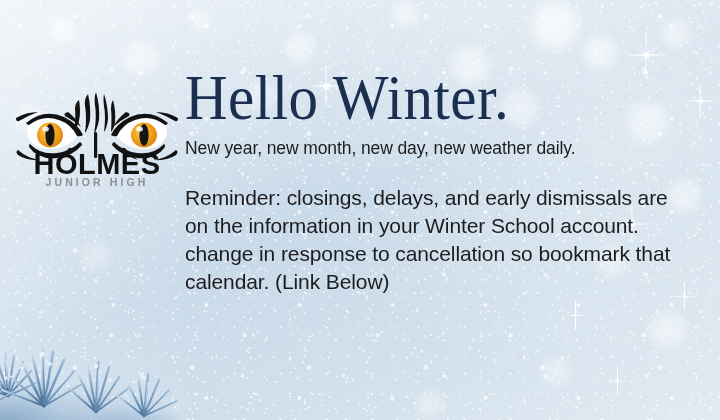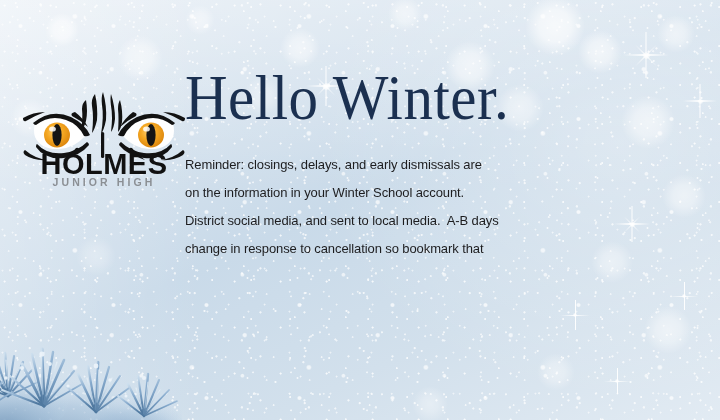--- a/index.html
+++ b/index.html
@@ -132,21 +132,21 @@
     left: -8px;
     bottom: -6px;
     width: 190px;
     height: 140px;
     pointer-events: none;
   }
 
   
   .logo {
     position: absolute;
-    left: 21px;
+    left: 14px;
     top: 88px;
     width: 166px;
     height: 100px;
   }
   .logo svg { display: block; width: 100%; height: 100%; }
 
   
   .content {
     position: absolute;
     left: 185px;
@@ -167,21 +167,21 @@
   }
   .subhead {
     margin: 11px 0 0 0;
     font-size: 17.5px;
     line-height: 1.25;
     color: #1d1d1f;
     letter-spacing: -0.1px;
   }
   .body-copy {
     margin: 24px 0 0 0;
-    font-size: 13px;
+    font-size: 21px;
     line-height: 28px;
     color: #1d1d1f;
     letter-spacing: -0.1px;
     max-width: 512px;
   }
   .body-copy .line { display: block; white-space: pre; }
 </style>
 </head>
 <body>
 
@@ -395,21 +395,22 @@
         <path d="M108 62 q6 7 16 10 q-10 -8 -13 -12 q-3 -1 -3 2z" fill="#121212"></path>
       </g>
 
       <text x="83" y="86" text-anchor="middle" font-family="'Liberation Sans', sans-serif" font-size="29" font-weight="bold" letter-spacing="0.5" transform="translate(0,0) scale(1,1)" fill="#111111">HOLMES</text>
       <text x="83" y="98" text-anchor="middle" font-family="'Liberation Sans', sans-serif" font-size="10.5" font-weight="bold" letter-spacing="3.1" fill="#8b8f94">JUNIOR HIGH</text>
     </svg>
   </div>
 
   <div class="content">
     <h1 class="headline">Hello Winter.</h1>
+    <p class="subhead">New year, new month, new day, new weather daily.</p>
     <p class="body-copy">
       <span class="line">Reminder: closings, delays, and early dismissals are</span>
       <span class="line">on the information in your Winter School account.</span>
-      <span class="line">District social media, and sent to local media.  A-B days</span>
       <span class="line">change in response to cancellation so bookmark that</span>
+      <span class="line">calendar. (Link Below)</span>
     </p>
   </div>
 
 </div>
 
 </body></html>

